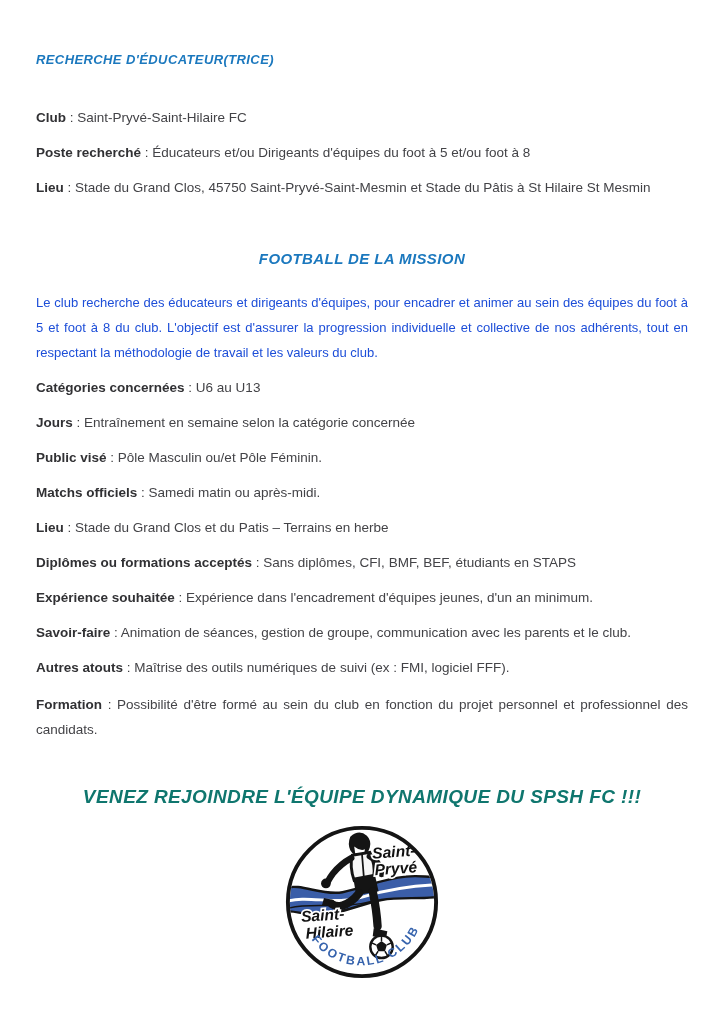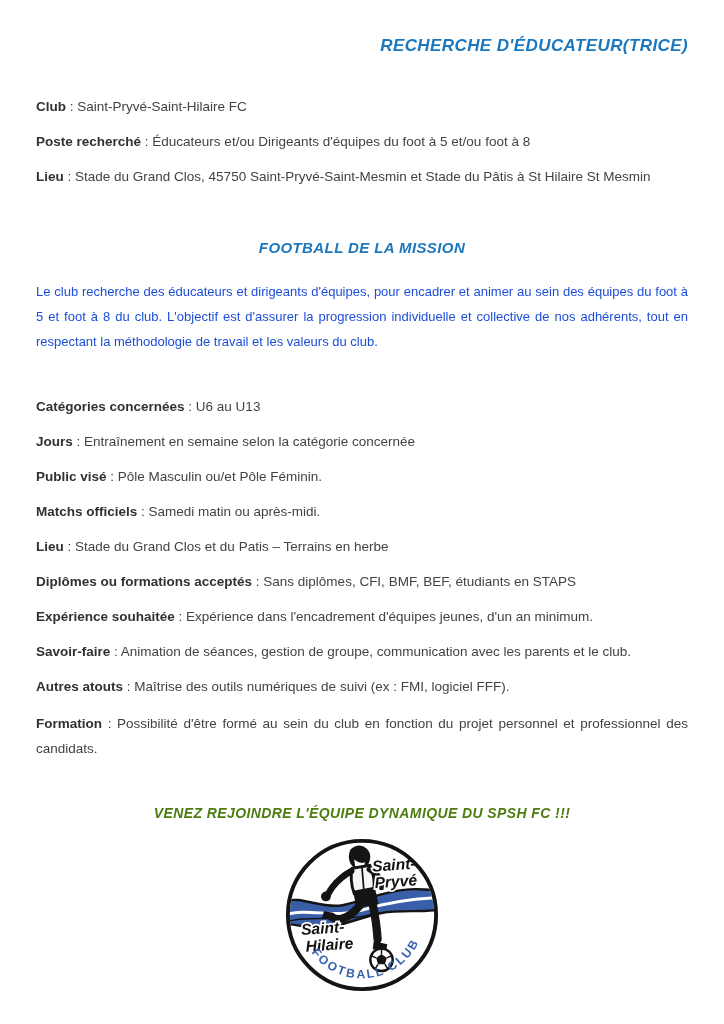--- a/index.html
+++ b/index.html
@@ -7,27 +7,27 @@
   body {
     width: 724px; height: 1024px;
     font-family: "Liberation Sans", sans-serif;
     color: #3e3e40;
     position: relative;
     overflow: hidden;
   }
   .page { padding: 34px 36px 0 36px; }
 
   .doc-title {
-    text-align: right;
+    text-align: left;
     color: #1b78be;
-    font-size: 17px;
+    font-size: 13px;
     font-weight: bold;
     font-style: italic;
     letter-spacing: 0.4px;
-    margin-top: 2px;
+    margin-top: 18px;
   }
 
   .info-block { margin-top: 40px; font-size: 13.5px; line-height: 22px; }
   .label { font-weight: bold; color: #313134; }
   .value { color: #434347; }
 
   .section-heading {
     text-align: center;
     color: #1b78be;
     font-size: 15px;
@@ -38,33 +38,33 @@
   }
 
   .intro {
     margin-top: 23px;
     font-size: 13px;
     line-height: 25px;
     text-align: justify;
     color: #1d4ed8;
   }
 
-  .details { margin-top: 42px; }
+  .details { margin-top: 12px; }
   .detail-line {
     font-size: 13.5px;
     line-height: 21px;
     margin-bottom: 14px;
     text-align: justify;
   }
   .detail-line.wrap { line-height: 25px; margin-bottom: 0; }
 
   .cta-heading {
     text-align: center;
-    color: #4d7c0f;
-    font-size: 14px;
+    color: #0f766e;
+    font-size: 19px;
     font-weight: bold;
     font-style: italic;
     letter-spacing: 0.4px;
     margin-top: 44px;
   }
 
   .logo-wrap { margin-top: 16px; display: flex; justify-content: center; }
   .logo-wrap svg { display: block; }
   .badge-name {
     font-family: "Liberation Sans", sans-serif;

